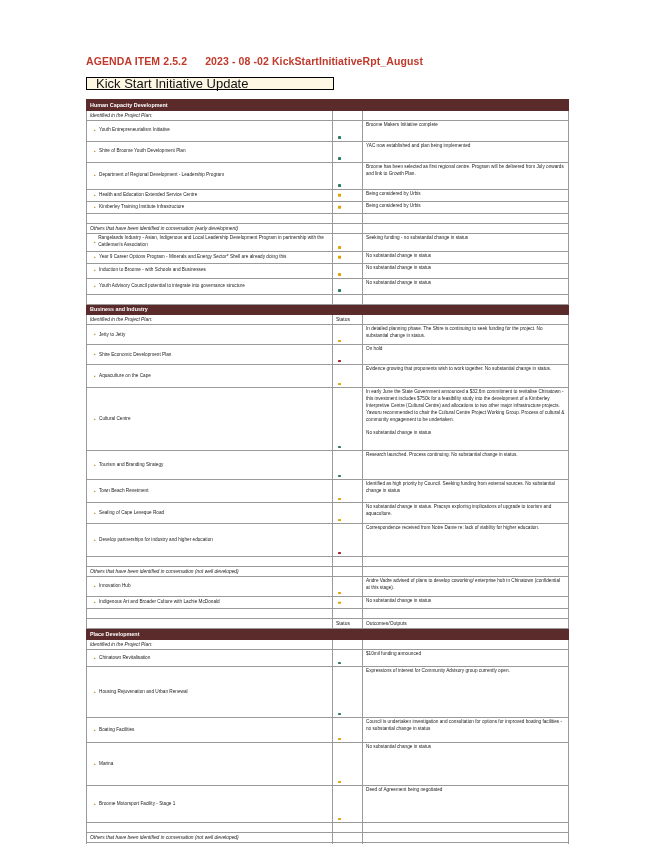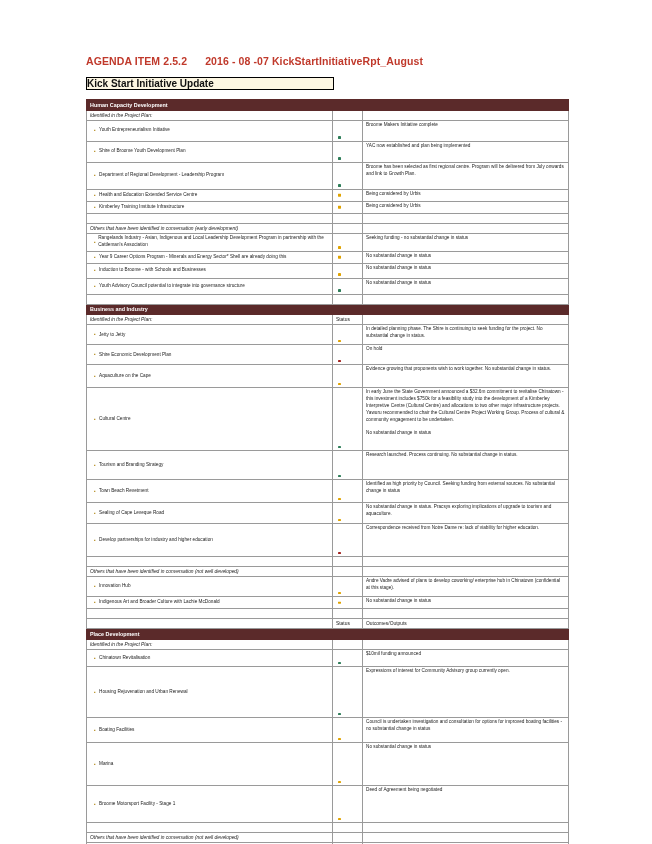--- a/index.html
+++ b/index.html
@@ -40,24 +40,24 @@
     top: 77px;
     width: 248px;
     height: 13px;
     background: #fdf7e3;
     border: 1px solid #000000;
     box-sizing: border-box;
     display: flex;
     align-items: center;
   }
   .title-box span {
-    font-size: 10px;
-    font-weight: bold;
+    font-size: 13px;
+    font-weight: normal;
     color: #111111;
-    padding-left: 0;
+    padding-left: 9px;
     white-space: nowrap;
   }
 
   table.main {
     position: absolute;
     left: 86px;
     top: 99px;
     width: 482px;
     border-collapse: collapse;
     table-layout: fixed;
@@ -149,21 +149,21 @@
   .empty-row td { height: 6px; }
 </style>
 </head>
 <body>
 
 <div class="page">
 
   <div class="doc-title">
     <span>AGENDA ITEM 2.5.2</span>
     <span class="gap"></span>
-    <span>2016 - 08 -07 KickStartInitiativeRpt_August</span>
+    <span>2023 - 08 -02 KickStartInitiativeRpt_August</span>
   </div>
 
   <div class="title-box">
     <span>Kick Start Initiative  Update</span>
   </div>
 
   <table class="main">
     <colgroup>
       <col class="c-item">
       <col class="c-status">

